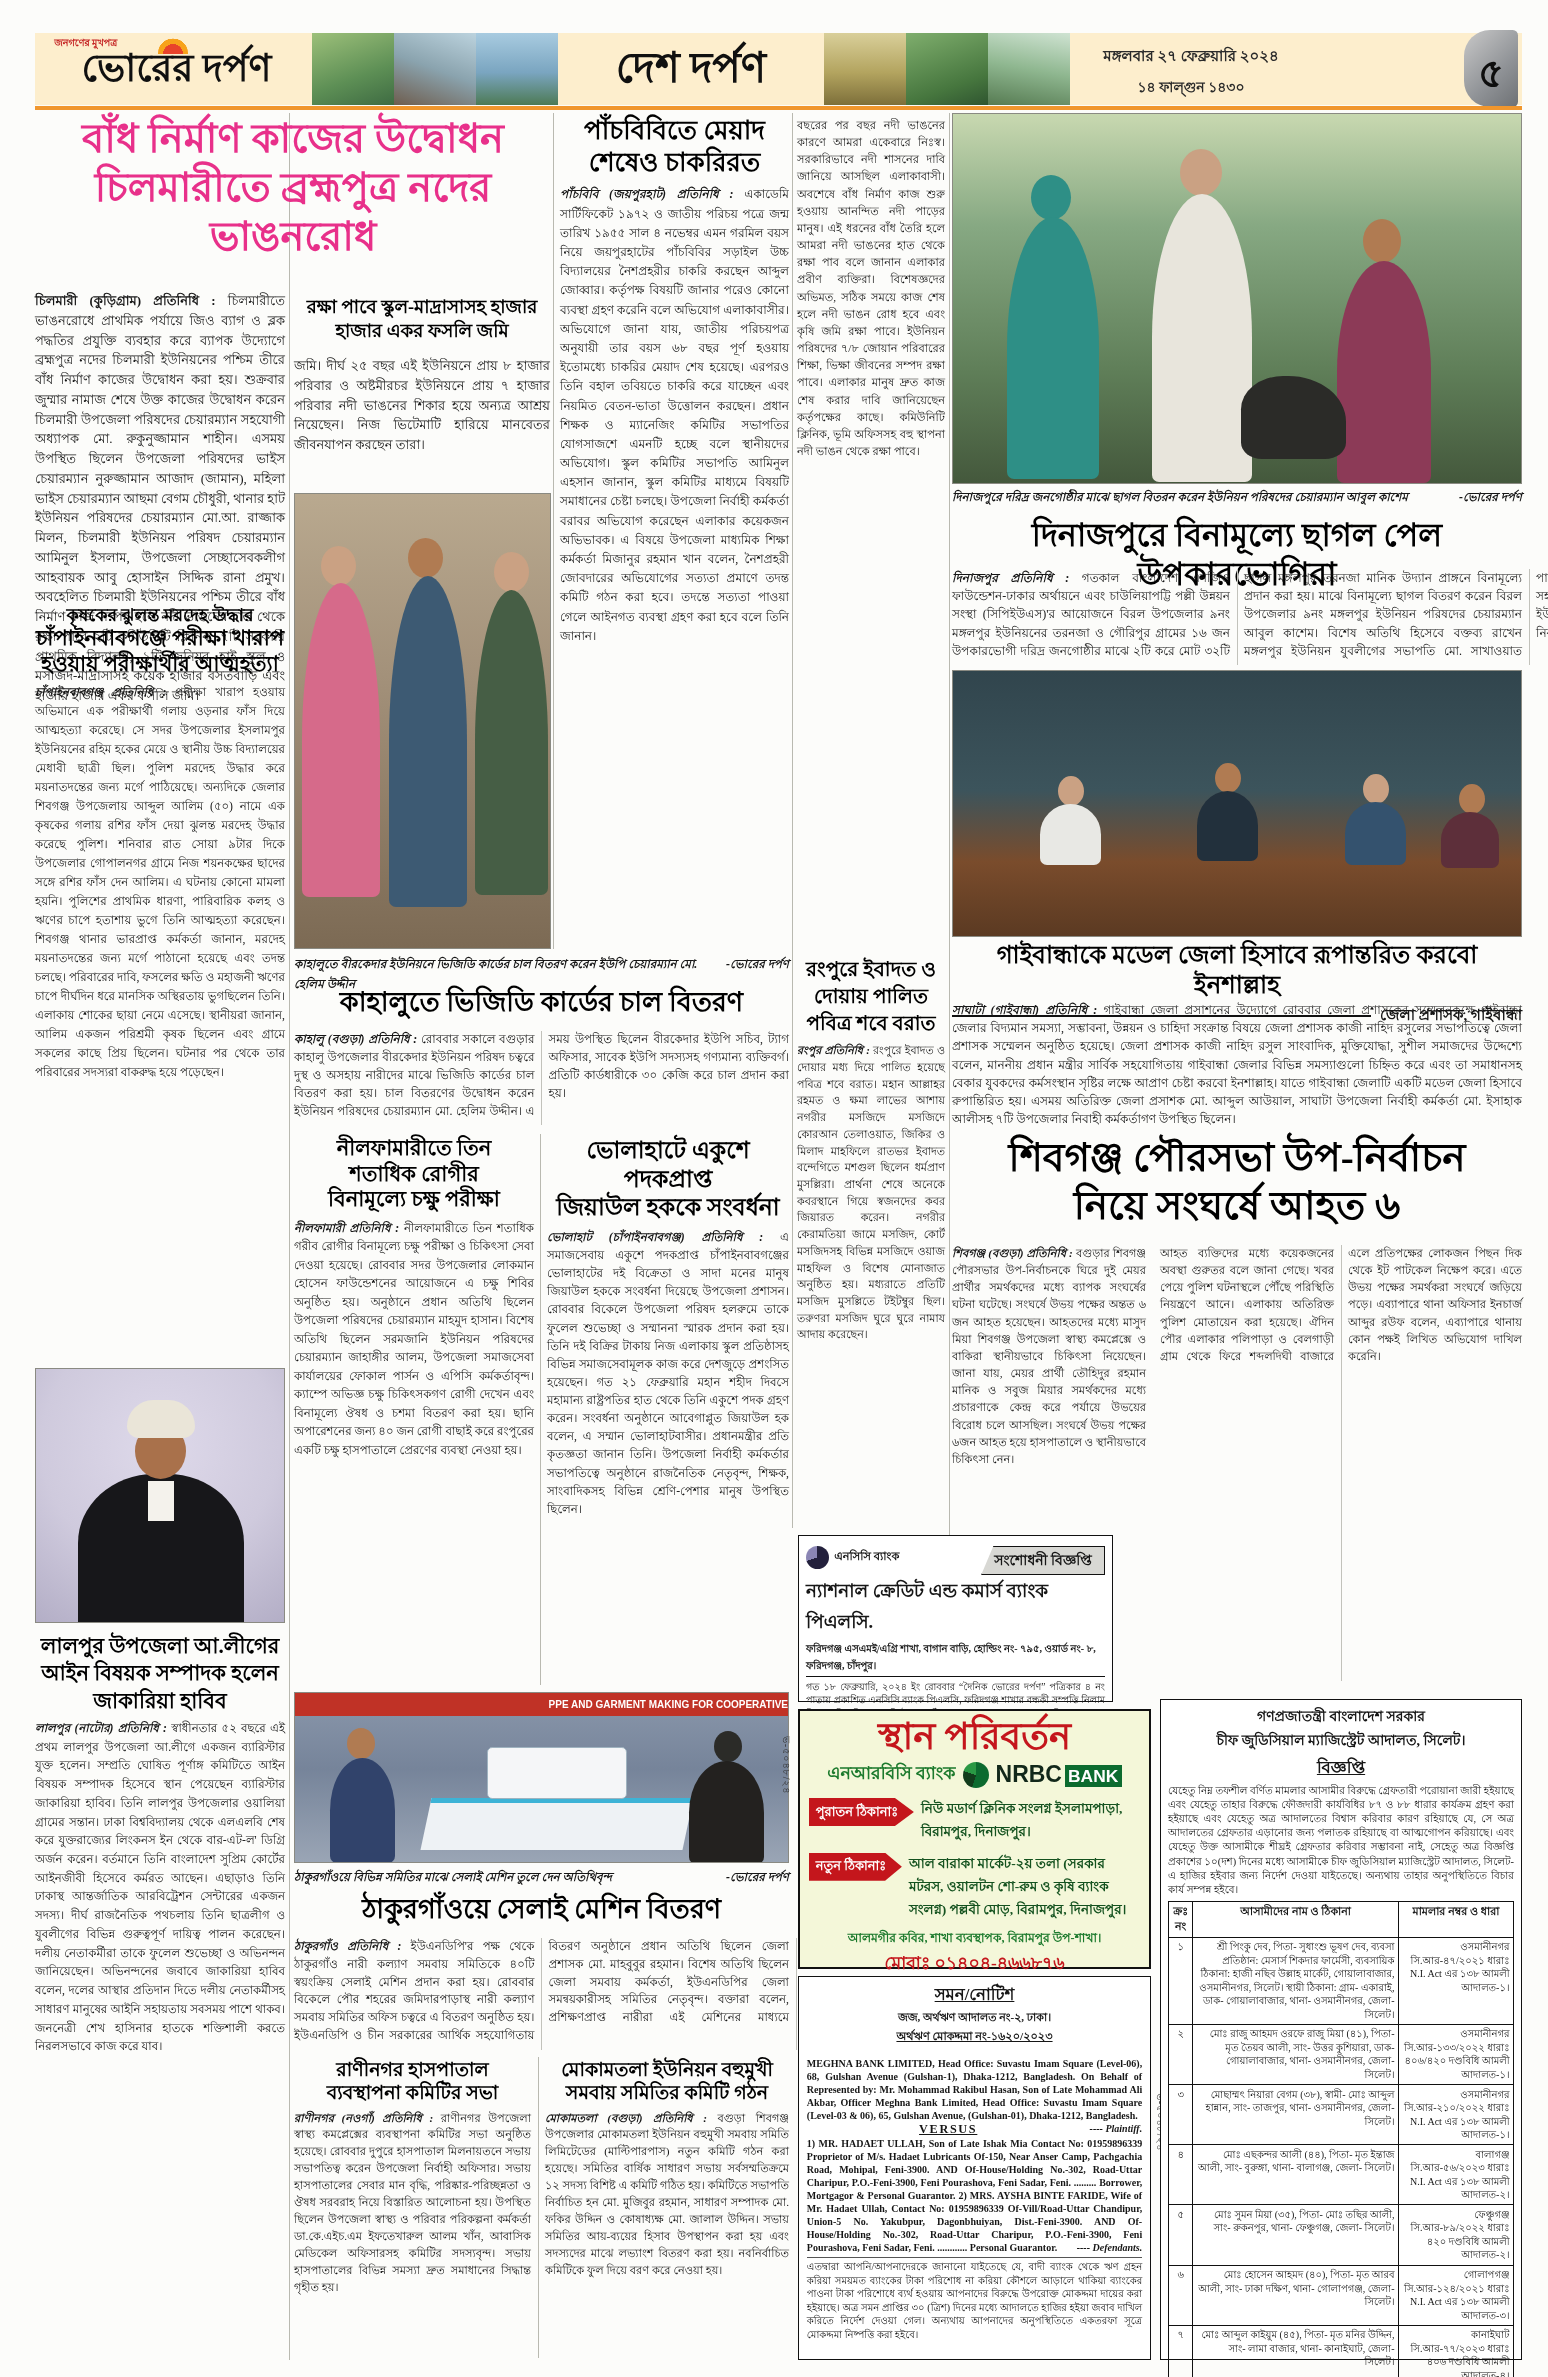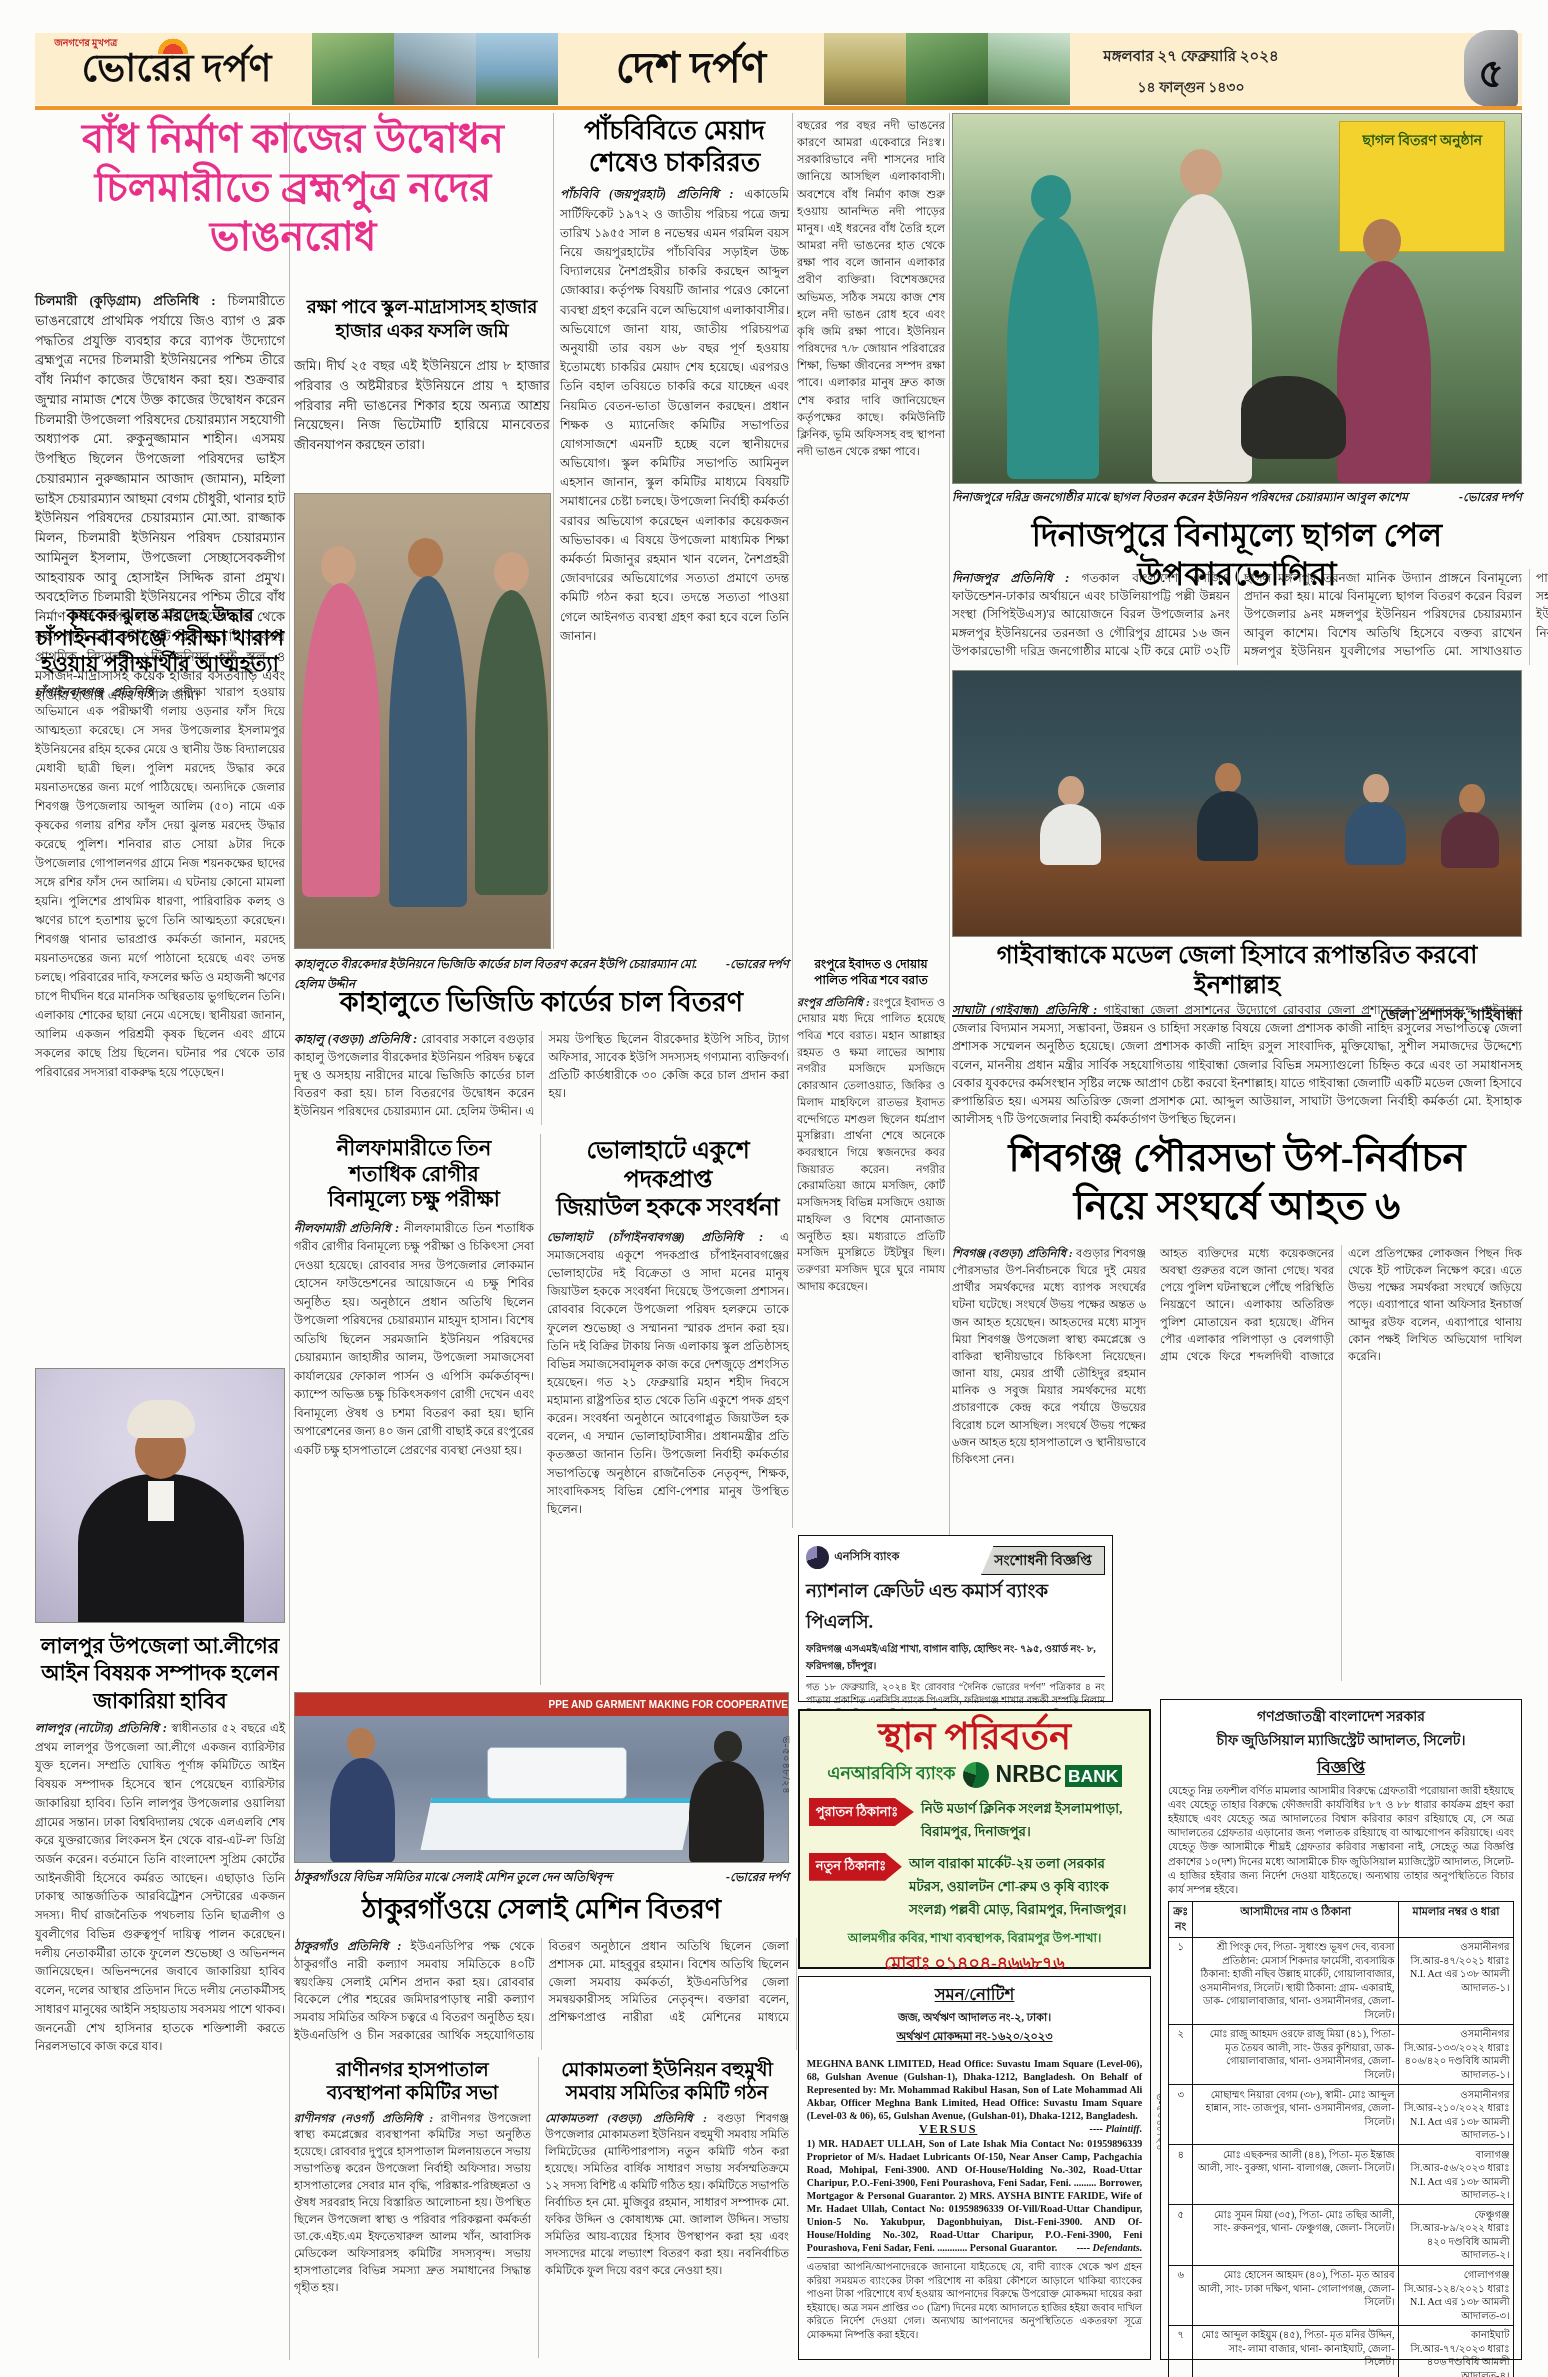--- a/index.html
+++ b/index.html
@@ -85,23 +85,20 @@
       <div>পাঁচবিবিতে মেয়াদ</div>
       <div>শেষেও চাকরিরত</div>
     </div>
     <p class="jtext" style="margin-top:7px;font-size:12px;line-height:1.6">
       <span class="byl" style="font-style:italic">পাঁচবিবি (জয়পুরহাট) প্রতিনিধি :</span>
       <span>একাডেমি সার্টিফিকেট ১৯৭২ ও জাতীয় পরিচয় পত্রে জন্ম তারিখ ১৯৫৫ সাল ৪ নভেম্বর এমন গরমিল বয়স নিয়ে জয়পুরহাটের পাঁচবিবির সড়াইল উচ্চ বিদ্যালয়ের নৈশপ্রহরীর চাকরি করছেন আব্দুল জোব্বার। কর্তৃপক্ষ বিষয়টি জানার পরেও কোনো ব্যবস্থা গ্রহণ করেনি বলে অভিযোগ এলাকাবাসীর। অভিযোগে জানা যায়, জাতীয় পরিচয়পত্র অনুযায়ী তার বয়স ৬৮ বছর পূর্ণ হওয়ায় ইতোমধ্যে চাকরির মেয়াদ শেষ হয়েছে। এরপরও তিনি বহাল তবিয়তে চাকরি করে যাচ্ছেন এবং নিয়মিত বেতন-ভাতা উত্তোলন করছেন। প্রধান শিক্ষক ও ম্যানেজিং কমিটির সভাপতির যোগসাজশে এমনটি হচ্ছে বলে স্থানীয়দের অভিযোগ। স্কুল কমিটির সভাপতি আমিনুল এহসান জানান, স্কুল কমিটির মাধ্যমে বিষয়টি সমাধানের চেষ্টা চলছে। উপজেলা নির্বাহী কর্মকর্তা বরাবর অভিযোগ করেছেন এলাকার কয়েকজন অভিভাবক। এ বিষয়ে উপজেলা মাধ্যমিক শিক্ষা কর্মকর্তা মিজানুর রহমান খান বলেন, নৈশপ্রহরী জোবদারের অভিযোগের সত্যতা প্রমাণে তদন্ত কমিটি গঠন করা হবে। তদন্তে সত্যতা পাওয়া গেলে আইনগত ব্যবস্থা গ্রহণ করা হবে বলে তিনি জানান।</span>
     </p>
   </div>
 
   <div class="photo" style="left:952px;top:113px;width:570px;height:371px;background:linear-gradient(180deg,#c8d8b0 0%,#87a983 30%,#5f7e58 70%,#44583c 100%)">
-    <div style="position:absolute;right:15.7px;top:7px;width:166px;height:131px;background:#f4d22e;border:1.7px solid #caa312;padding:7px 5.2px;text-align:center">
-      <span style="font-size:14px;font-weight:bold;color:#23570f">ছাগল বিতরণ অনুষ্ঠান</span>
-    </div>
     <span class="head" style="left:78px;top:61px;width:40px;height:45px;background:#2e8f86"></span>
     <span class="fig" style="left:54px;top:103px;width:92px;height:262px;background:#2e8f86"></span>
     <span class="head" style="left:227px;top:35px;width:42px;height:47px;background:#caa183"></span>
     <span class="fig" style="left:199px;top:80px;width:100px;height:288px;background:#e8e5dc"></span>
     <span class="head" style="left:410px;top:105px;width:38px;height:44px;background:#b07b52"></span>
     <span class="fig" style="left:384px;top:147px;width:94px;height:222px;background:#8c3a57"></span>
     <span class="fig" style="left:288px;top:262px;width:105px;height:83px;background:#2b2b28;border-radius:40% 55% 20% 20%"></span>
   </div>
   <div class="abs cap" style="left:952px;top:488px;width:570px">
     <span class="credit">-ভোরের দর্পণ</span>
@@ -139,21 +136,21 @@
     <div>শিবগঞ্জ পৌরসভা উপ-নির্বাচন</div>
     <div>নিয়ে সংঘর্ষে আহত ৬</div>
   </div>
   <div class="abs jtext" style="left:952px;top:1245px;width:194px;height:283px;font-size:11.3px">
     <span class="byl" style="font-style:italic">শিবগঞ্জ (বগুড়া) প্রতিনিধি :</span>
     <span>বগুড়ার শিবগঞ্জ পৌরসভার উপ-নির্বাচনকে ঘিরে দুই মেয়র প্রার্থীর সমর্থকদের মধ্যে ব্যাপক সংঘর্ষের ঘটনা ঘটেছে। সংঘর্ষে উভয় পক্ষের অন্তত ৬ জন আহত হয়েছেন। আহতদের মধ্যে মাসুদ মিয়া শিবগঞ্জ উপজেলা স্বাস্থ্য কমপ্লেক্সে ও বাকিরা স্থানীয়ভাবে চিকিৎসা নিয়েছেন। জানা যায়, মেয়র প্রার্থী তৌহিদুর রহমান মানিক ও সবুজ মিয়ার সমর্থকদের মধ্যে প্রচারণাকে কেন্দ্র করে পর্যায়ে উভয়ের বিরোধ চলে আসছিল। সংঘর্ষে উভয় পক্ষের ৬জন আহত হয়ে হাসপাতালে ও স্থানীয়ভাবে চিকিৎসা নেন।</span>
   </div>
   <div class="abs jtext cols2" style="left:1160px;top:1245px;width:362px;height:436px;font-size:11.3px">আহত ব্যক্তিদের মধ্যে কয়েকজনের অবস্থা গুরুতর বলে জানা গেছে। খবর পেয়ে পুলিশ ঘটনাস্থলে পৌঁছে পরিস্থিতি নিয়ন্ত্রণে আনে। এলাকায় অতিরিক্ত পুলিশ মোতায়েন করা হয়েছে। ঐদিন পৌর এলাকার পলিপাড়া ও বেলগাড়ী গ্রাম থেকে ফিরে শব্দলদিঘী বাজারে এলে প্রতিপক্ষের লোকজন পিছন দিক থেকে ইট পাটকেল নিক্ষেপ করে। এতে উভয় পক্ষের সমর্থকরা সংঘর্ষে জড়িয়ে পড়ে। এব্যাপারে থানা অফিসার ইনচার্জ আব্দুর রউফ বলেন, এব্যাপারে থানায় কোন পক্ষই লিখিত অভিযোগ দাখিল করেনি।</div>
 
   <div class="abs" style="left:797px;top:956px;width:148px;height:569px">
-    <div class="hl" style="font-size:12px;line-height:1.35">রংপুরে ইবাদত ও দোয়ায় পালিত পবিত্র শবে বরাত</div>
+    <div class="hl" style="font-size:20px;line-height:1.35">রংপুরে ইবাদত ও দোয়ায় পালিত পবিত্র শবে বরাত</div>
     <p class="jtext" style="margin-top:5.2px;font-size:11px">
       <span class="byl" style="font-style:italic">রংপুর প্রতিনিধি :</span>
       <span>রংপুরে ইবাদত ও দোয়ার মধ্য দিয়ে পালিত হয়েছে পবিত্র শবে বরাত। মহান আল্লাহর রহমত ও ক্ষমা লাভের আশায় নগরীর মসজিদে মসজিদে কোরআন তেলাওয়াত, জিকির ও মিলাদ মাহফিলে রাতভর ইবাদত বন্দেগিতে মশগুল ছিলেন ধর্মপ্রাণ মুসল্লিরা। প্রার্থনা শেষে অনেকে কবরস্থানে গিয়ে স্বজনদের কবর জিয়ারত করেন। নগরীর কেরামতিয়া জামে মসজিদ, কোর্ট মসজিদসহ বিভিন্ন মসজিদে ওয়াজ মাহফিল ও বিশেষ মোনাজাত অনুষ্ঠিত হয়। মধ্যরাতে প্রতিটি মসজিদ মুসল্লিতে টইটম্বুর ছিল। তরুণরা মসজিদ ঘুরে ঘুরে নামায আদায় করেছেন।</span>
     </p>
   </div>
 
   <div class="photo" style="left:294px;top:493px;width:257px;height:456px;background:linear-gradient(180deg,#b9a98f 0%,#a3917a 40%,#7c6a54 100%)">
     <span class="head" style="left:26px;top:52px;width:35px;height:40px;background:#caa183"></span>
     <span class="fig" style="left:7px;top:89px;width:78px;height:314px;background:#d66a8a"></span>
     <span class="head" style="left:113px;top:44px;width:35px;height:40px;background:#b07b52"></span>

